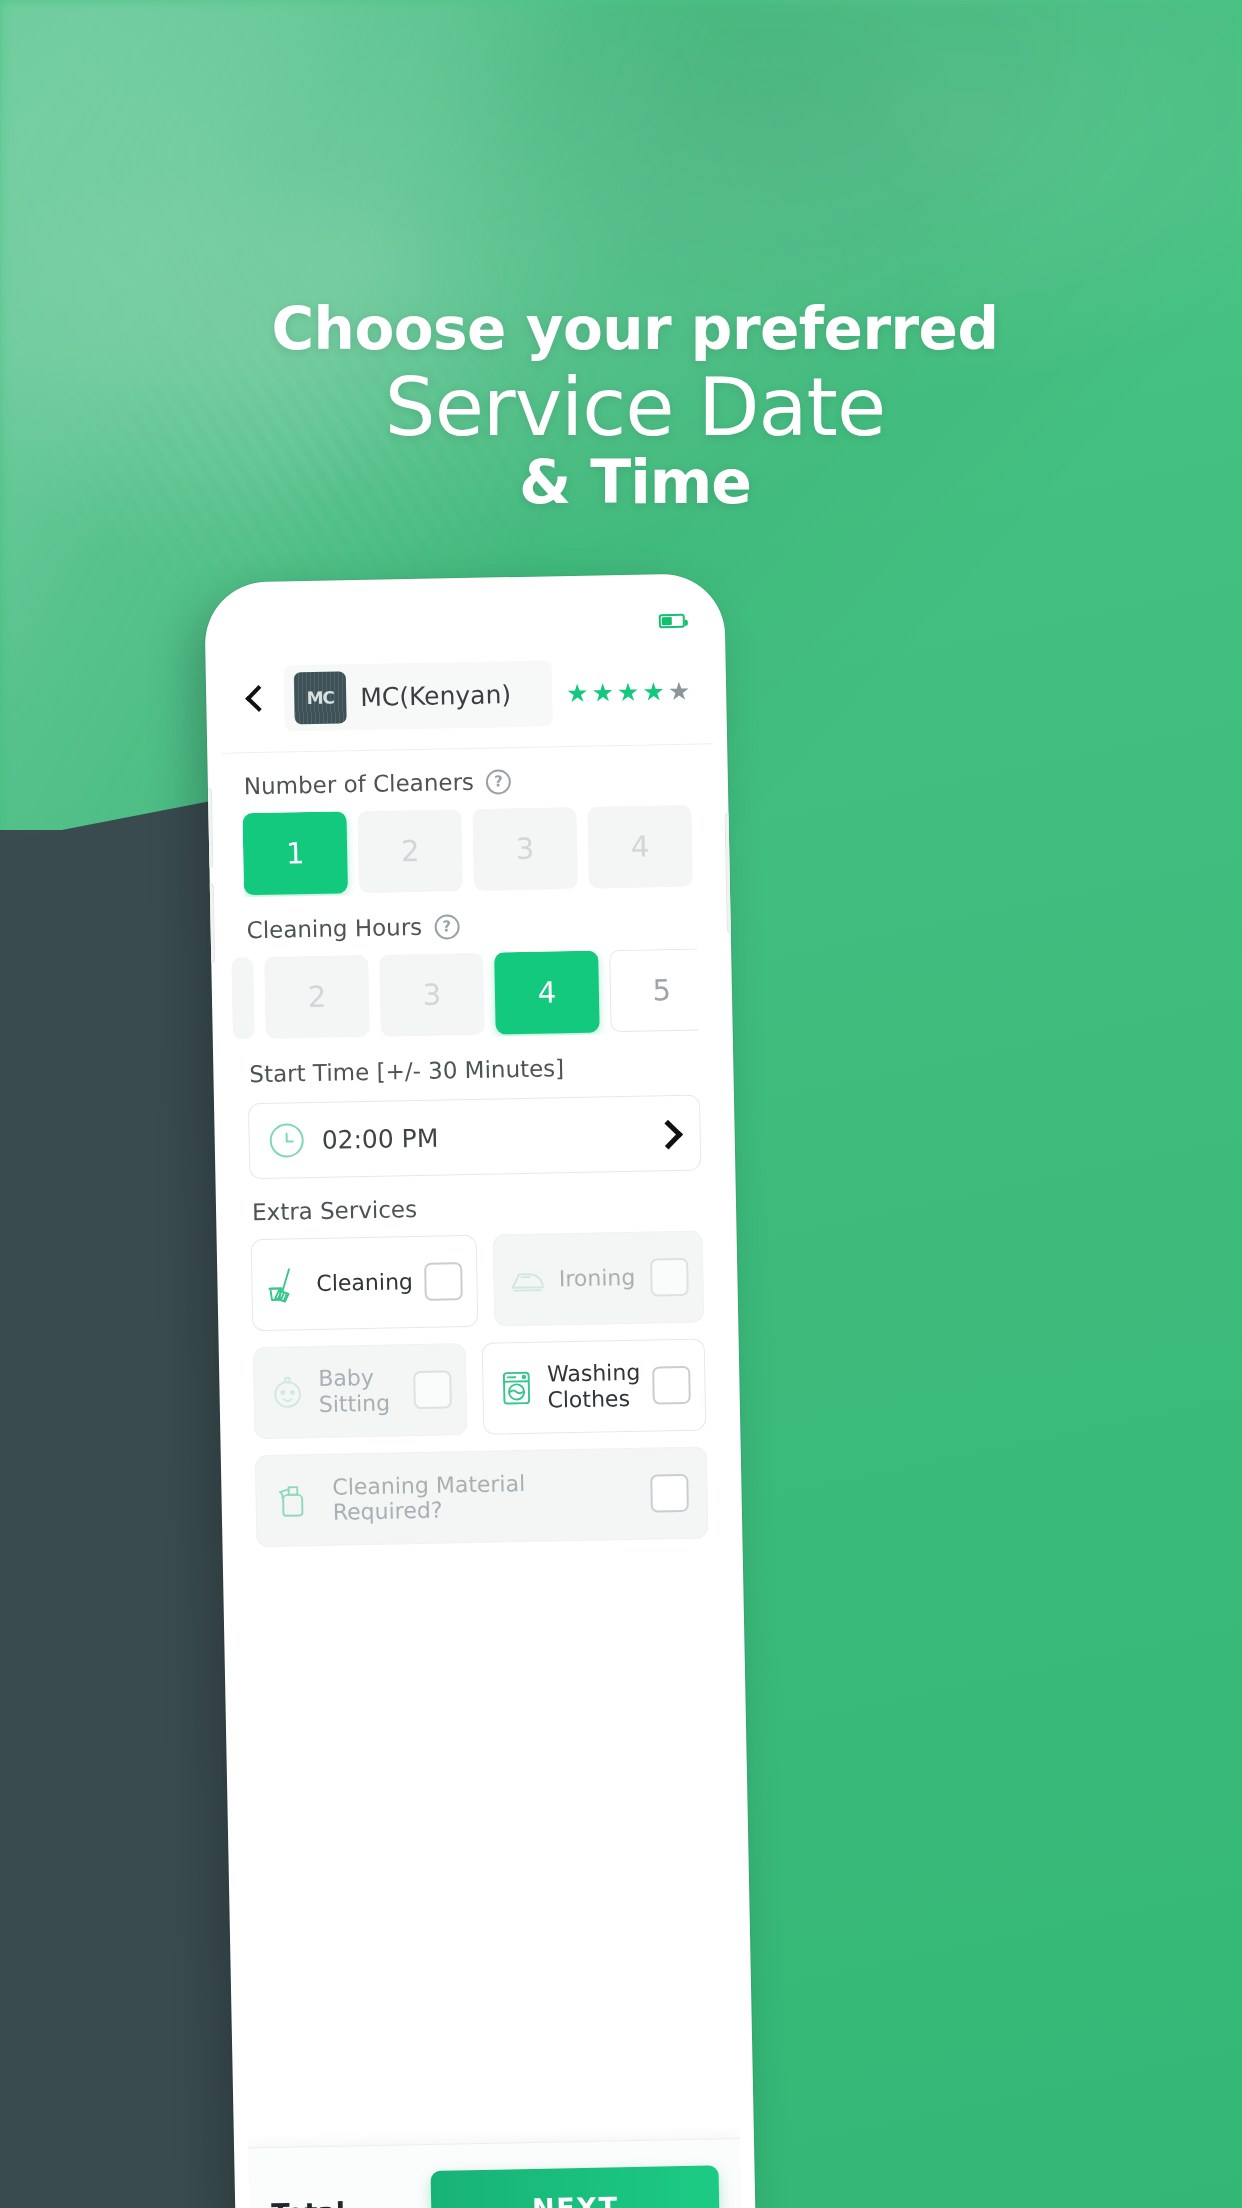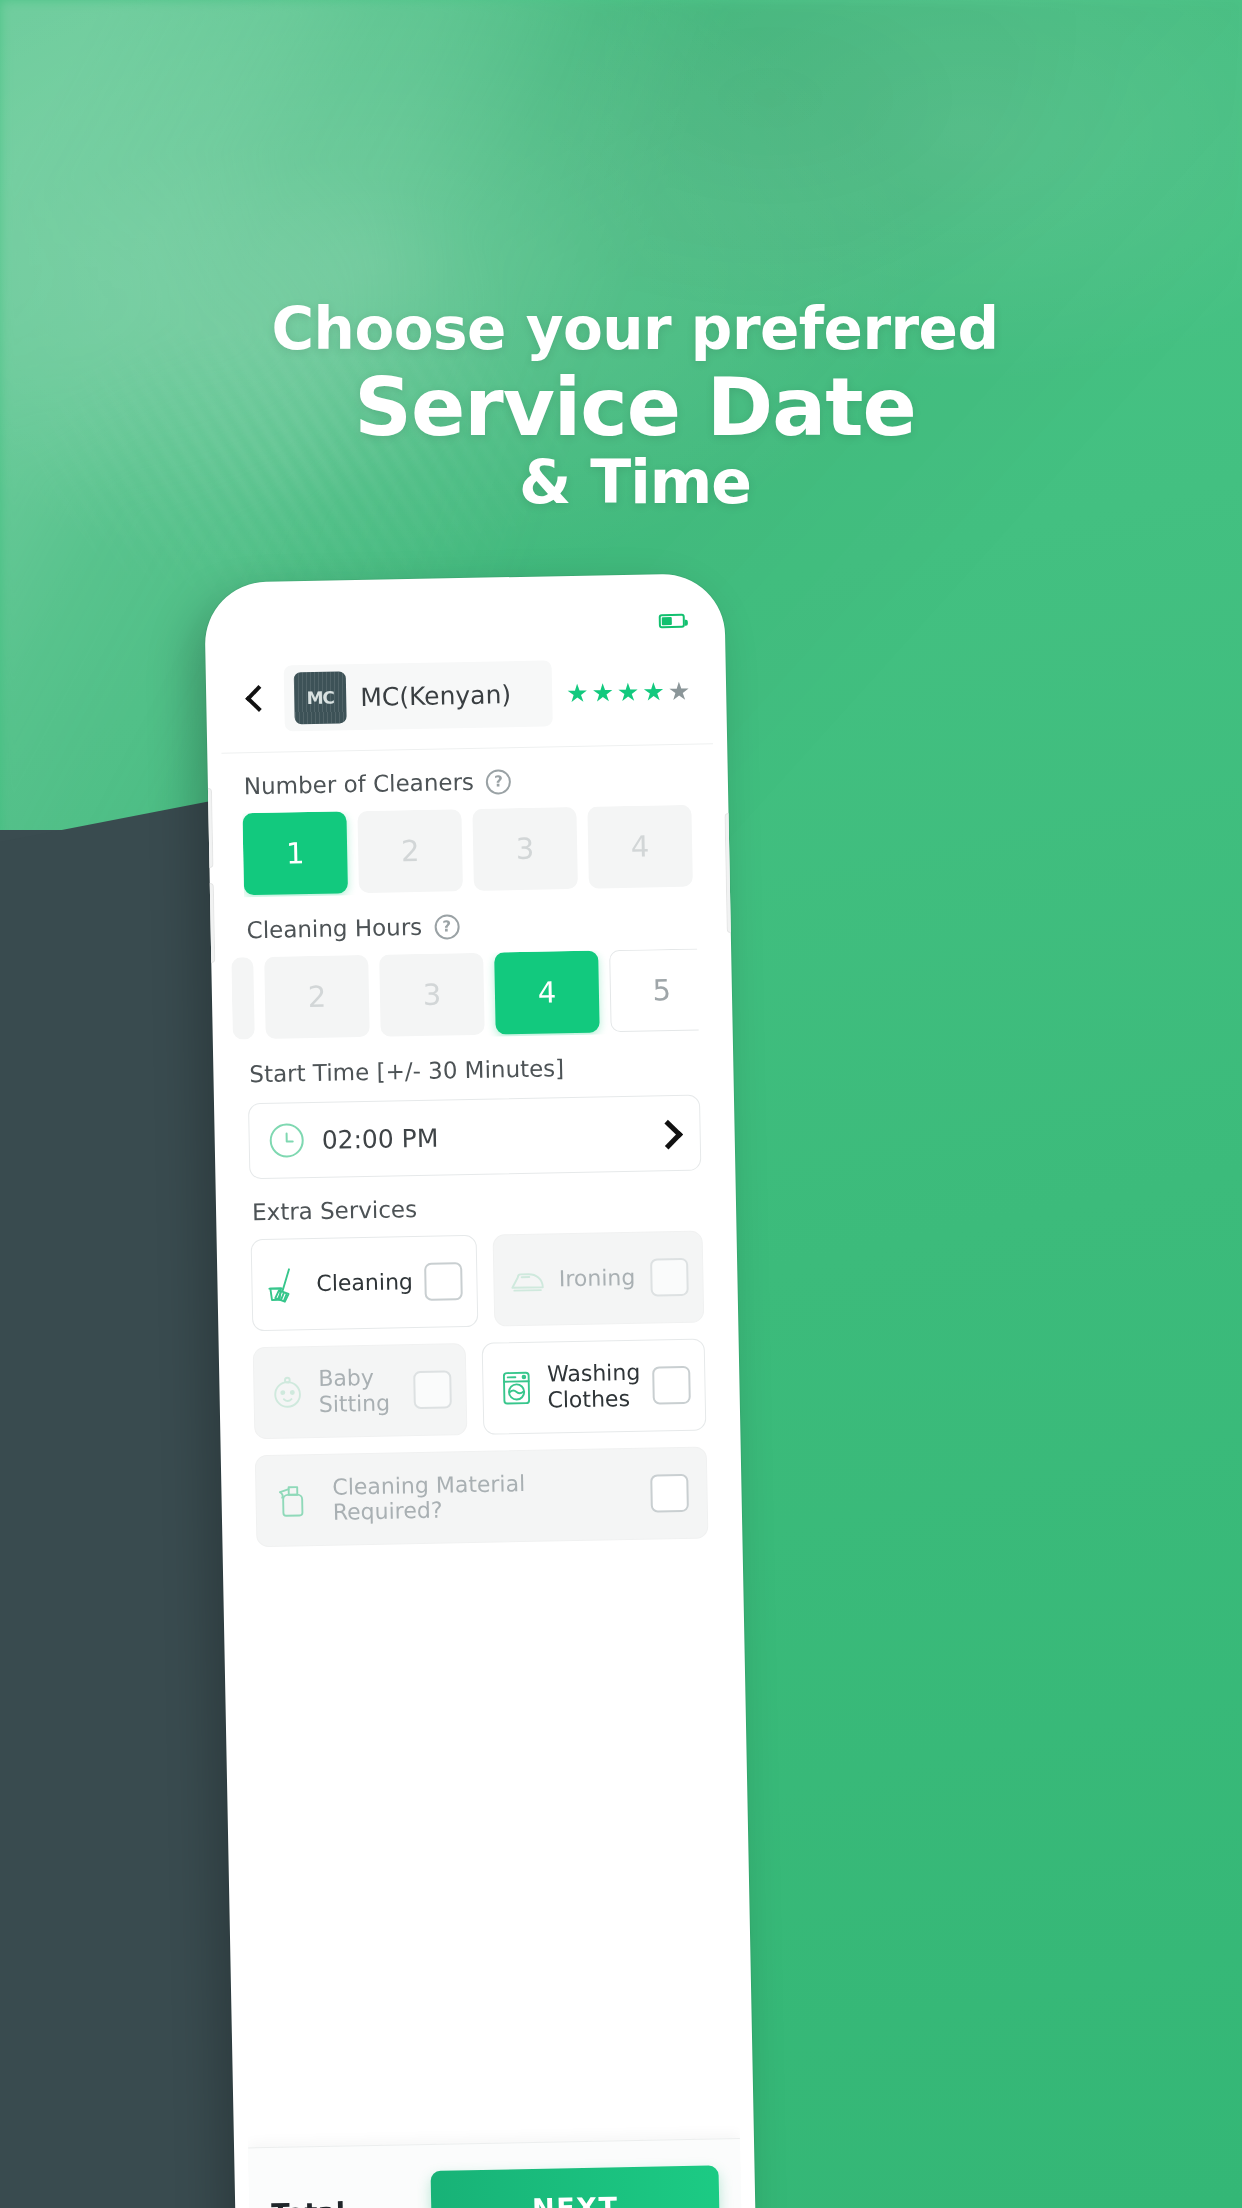--- a/index.html
+++ b/index.html
@@ -58,21 +58,21 @@
     position:absolute; left:0; top:300px; width:1242px;
     text-align:center; color:#ffffff;
     text-shadow:0 2px 10px rgba(0,0,0,.10);
     padding-left:28px;
   }
   #headline .l1{
     font-size:58px; font-weight:700; letter-spacing:-.5px; line-height:1.0;
     display:block; padding-bottom:8px;
   }
   #headline .l2{
-    font-size:80px; font-weight:700; letter-spacing:-1px; line-height:1.06;
+    font-size:80px; font-weight:400; letter-spacing:-1px; line-height:1.06;
     display:block;
   }
   #headline .l3{
     font-size:60px; font-weight:900; letter-spacing:-1px; line-height:1.06;
     display:block;
   }
 
   
   #phone{
     position:absolute; left:204px; top:583px;

